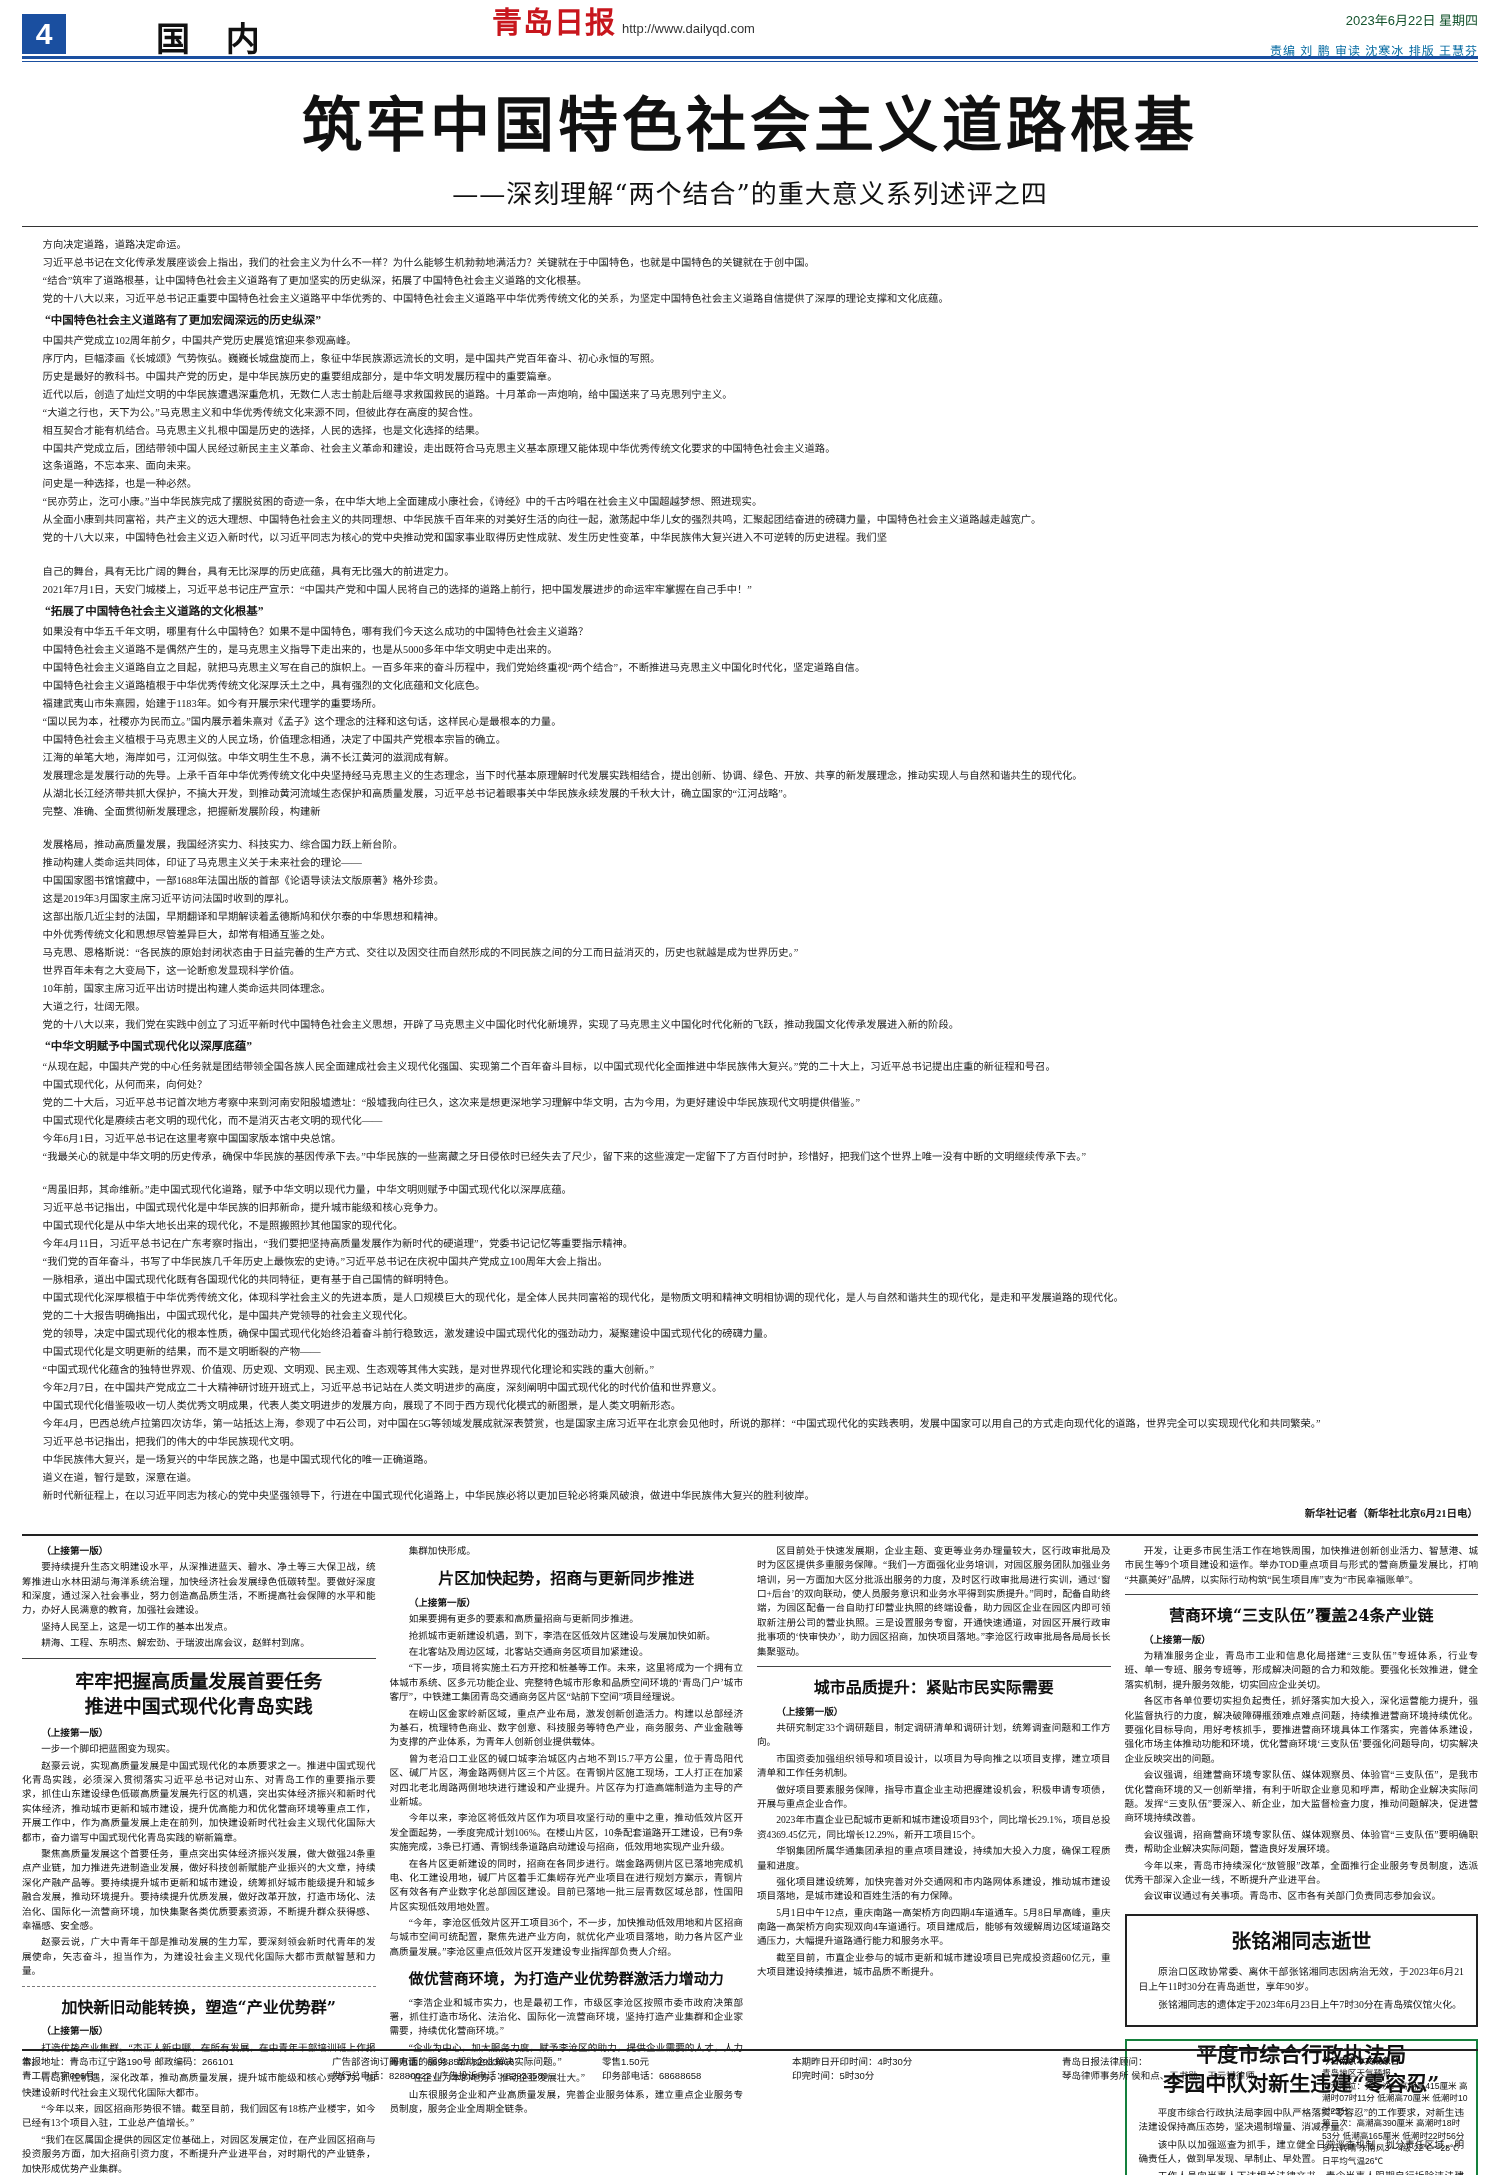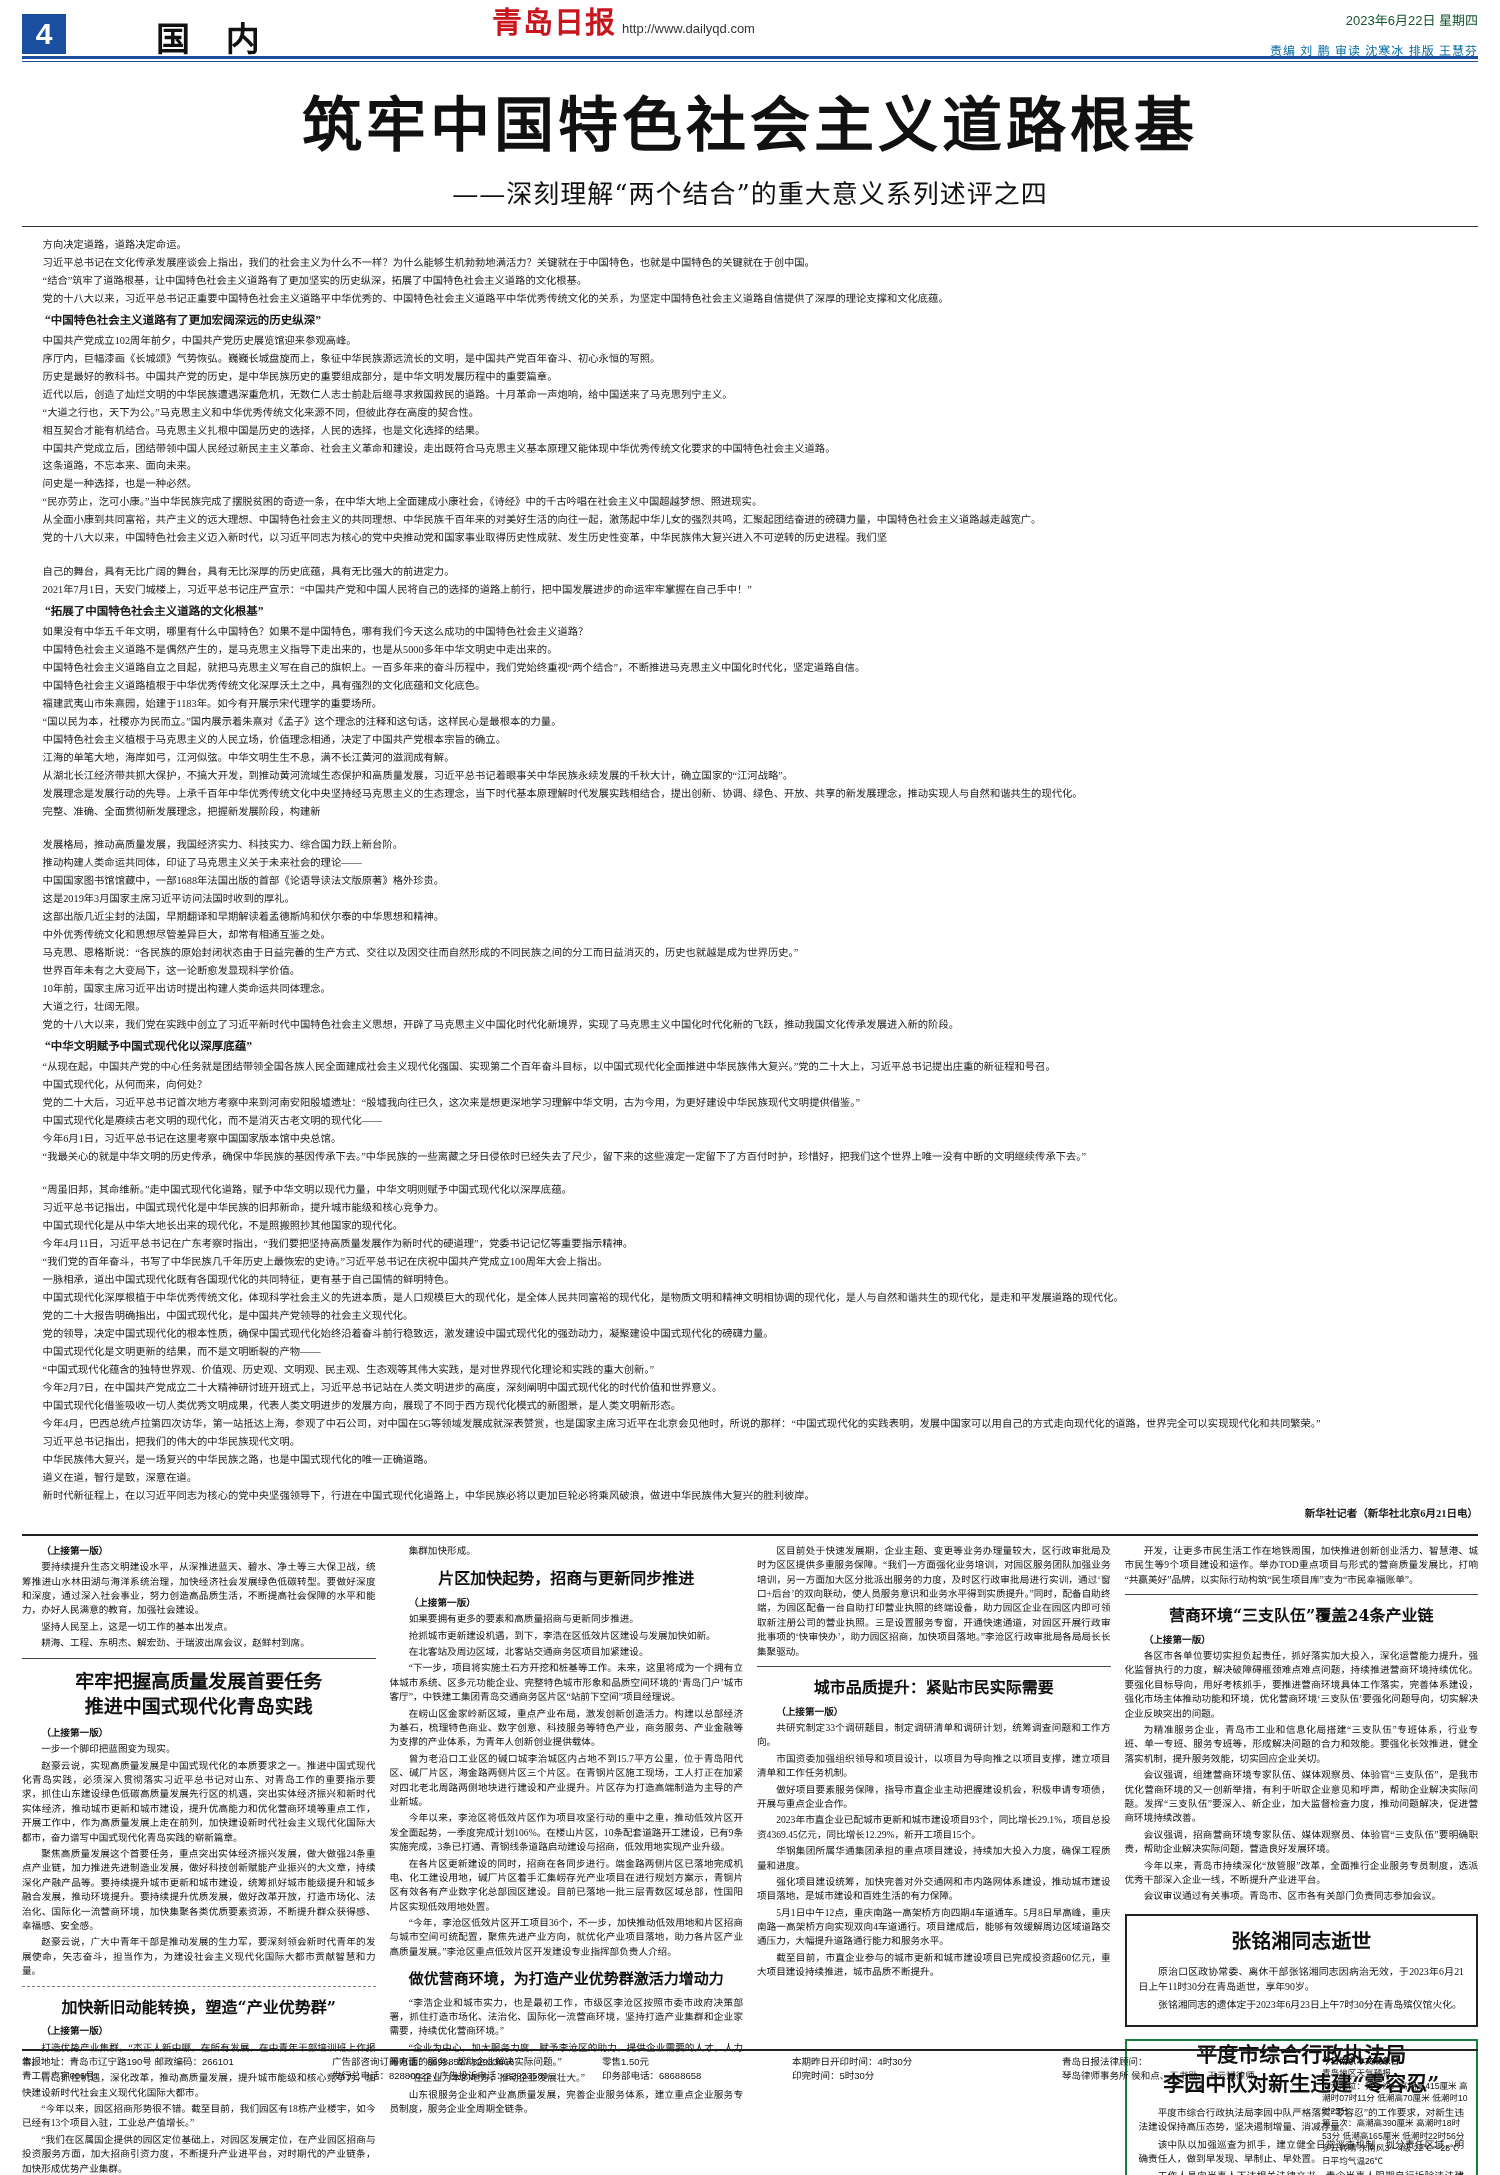--- a/index.html
+++ b/index.html
@@ -340,22 +340,22 @@
       <p>2021年7月1日，天安门城楼上，习近平总书记庄严宣示：“中国共产党和中国人民将自己的选择的道路上前行，把中国发展进步的命运牢牢掌握在自己手中！”</p>
       <div class="sub-h">“拓展了中国特色社会主义道路的文化根基”</div>
       <p>如果没有中华五千年文明，哪里有什么中国特色？如果不是中国特色，哪有我们今天这么成功的中国特色社会主义道路？</p>
       <p>中国特色社会主义道路不是偶然产生的，是马克思主义指导下走出来的，也是从5000多年中华文明史中走出来的。</p>
       <p>中国特色社会主义道路自立之目起，就把马克思主义写在自己的旗帜上。一百多年来的奋斗历程中，我们党始终重视“两个结合”，不断推进马克思主义中国化时代化，坚定道路自信。</p>
       <p>中国特色社会主义道路植根于中华优秀传统文化深厚沃土之中，具有强烈的文化底蕴和文化底色。</p>
       <p>福建武夷山市朱熹园，始建于1183年。如今有开展示宋代理学的重要场所。</p>
       <p>“国以民为本，社稷亦为民而立。”国内展示着朱熹对《孟子》这个理念的注释和这句话，这样民心是最根本的力量。</p>
       <p>中国特色社会主义植根于马克思主义的人民立场，价值理念相通，决定了中国共产党根本宗旨的确立。</p>
       <p>江海的单笔大地，海岸如弓，江河似弦。中华文明生生不息，满不长江黄河的滋润成有解。</p>
+      <p>发展理念是发展行动的先导。上承千百年中华优秀传统文化中央坚持经马克思主义的生态理念，当下时代基本原理解时代发展实践相结合，提出创新、协调、绿色、开放、共享的新发展理念，推动实现人与自然和谐共生的现代化。</p>
       <p>从湖北长江经济带共抓大保护，不搞大开发，到推动黄河流域生态保护和高质量发展，习近平总书记着眼事关中华民族永续发展的千秋大计，确立国家的“江河战略”。</p>
-      <p>发展理念是发展行动的先导。上承千百年中华优秀传统文化中央坚持经马克思主义的生态理念，当下时代基本原理解时代发展实践相结合，提出创新、协调、绿色、开放、共享的新发展理念，推动实现人与自然和谐共生的现代化。</p>
       <p>完整、准确、全面贯彻新发展理念，把握新发展阶段，构建新</p>
     </div>
 
     <div class="col">
       <p>发展格局，推动高质量发展，我国经济实力、科技实力、综合国力跃上新台阶。</p>
       <p>推动构建人类命运共同体，印证了马克思主义关于未来社会的理论——</p>
       <p>中国国家图书馆馆藏中，一部1688年法国出版的首部《论语导读法文版原著》格外珍贵。</p>
       <p>这是2019年3月国家主席习近平访问法国时收到的厚礼。</p>
       <p>这部出版几近尘封的法国，早期翻译和早期解读着孟德斯鸠和伏尔泰的中华思想和精神。</p>
       <p>中外优秀传统文化和思想尽管差异巨大，却常有相通互鉴之处。</p>
@@ -456,22 +456,22 @@
       <p>强化项目建设统筹，加快完善对外交通网和市内路网体系建设，推动城市建设项目落地，是城市建设和百姓生活的有力保障。</p>
       <p>5月1日中午12点，重庆南路一高架桥方向四期4车道通车。5月8日早高峰，重庆南路一高架桥方向实现双向4车道通行。项目建成后，能够有效缓解周边区域道路交通压力，大幅提升道路通行能力和服务水平。</p>
       <p>截至目前，市直企业参与的城市更新和城市建设项目已完成投资超60亿元，重大项目建设持续推进，城市品质不断提升。</p>
     </div>
 
     <div class="lcol">
       <p>开发，让更多市民生活工作在地铁周围，加快推进创新创业活力、智慧港、城市民生等9个项目建设和运作。举办TOD重点项目与形式的营商质量发展比，打响“共赢美好”品牌，以实际行动构筑“民生项目库”支为“市民幸福账单”。</p>
       <div class="rule-thin"></div>
       <div class="art-title sm">营商环境“三支队伍”覆盖24条产业链</div>
       <p class="cont-note">（上接第一版）</p>
+      <p>为精准服务企业，青岛市工业和信息化局搭建“三支队伍”专班体系，行业专班、单一专班、服务专班等，形成解决问题的合力和效能。要强化长效推进，健全落实机制，提升服务效能，切实回应企业关切。</p>
       <p>各区市各单位要切实担负起责任，抓好落实加大投入，深化运营能力提升，强化监督执行的力度，解决破障碍瓶颈难点难点问题，持续推进营商环境持续优化。要强化目标导向，用好考核抓手，要推进营商环境具体工作落实，完善体系建设，强化市场主体推动功能和环境，优化营商环境‘三支队伍’要强化问题导向，切实解决企业反映突出的问题。</p>
-      <p>为精准服务企业，青岛市工业和信息化局搭建“三支队伍”专班体系，行业专班、单一专班、服务专班等，形成解决问题的合力和效能。要强化长效推进，健全落实机制，提升服务效能，切实回应企业关切。</p>
       <p>会议强调，组建营商环境专家队伍、媒体观察员、体验官“三支队伍”，是我市优化营商环境的又一创新举措，有利于听取企业意见和呼声，帮助企业解决实际问题。发挥“三支队伍”要深入、新企业，加大监督检查力度，推动问题解决，促进营商环境持续改善。</p>
       <p>会议强调，招商营商环境专家队伍、媒体观察员、体验官“三支队伍”要明确职责，帮助企业解决实际问题，营造良好发展环境。</p>
       <p>今年以来，青岛市持续深化“放管服”改革，全面推行企业服务专员制度，选派优秀干部深入企业一线，不断提升产业进平台。</p>
       <p>会议审议通过有关事项。青岛市、区市各有关部门负责同志参加会议。</p>
 
       <div class="boxed">
         <div class="bx-title">张铭湘同志逝世</div>
         <p>原治口区政协常委、离休干部张铭湘同志因病治无效，于2023年6月21日上午11时30分在青岛逝世，享年90岁。</p>
         <p>张铭湘同志的遗体定于2023年6月23日上午7时30分在青岛殡仪馆火化。</p>
       </div>

